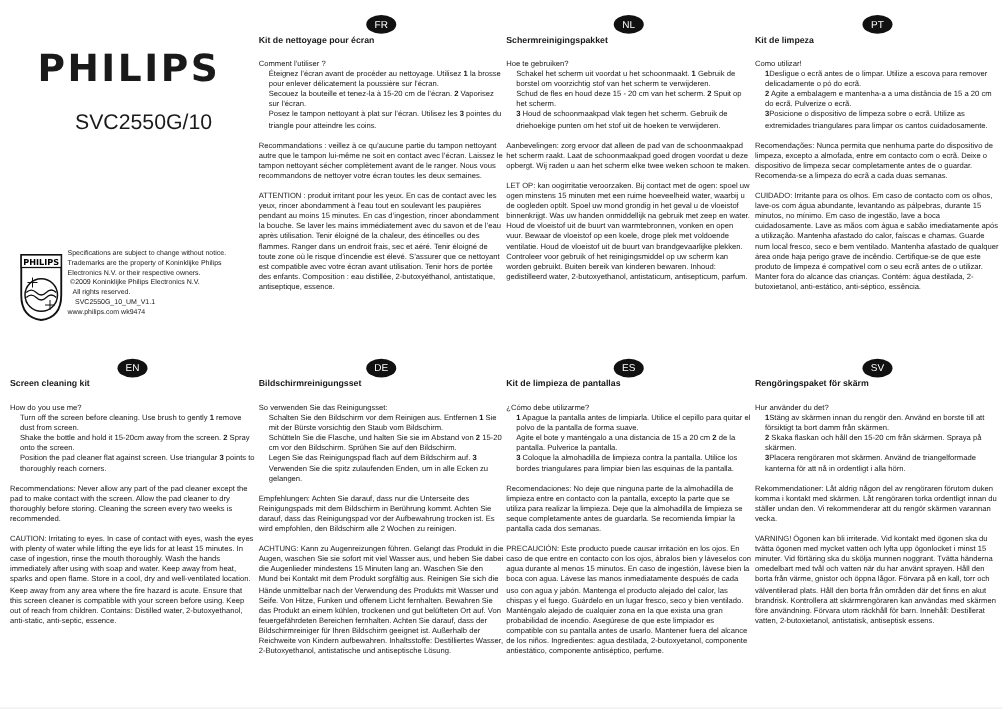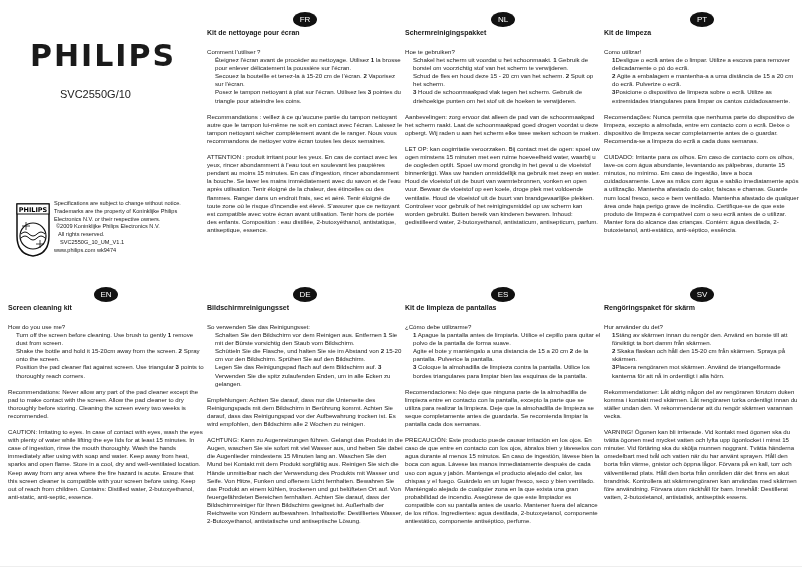--- a/index.html
+++ b/index.html
@@ -9,21 +9,21 @@
   .badge { position:absolute; left:50%; transform:translateX(-50%); top:0;
            width:24px; height:15px; border-radius:50%; background:#111;
            color:#fff; font-weight:normal; font-size:8px; line-height:15px; text-align:center; }
   .ptitle { position:absolute; top:17px; left:0; font-weight:bold; font-size:7px; }
   .body { position:absolute; top:36px; left:0; right:0; }
   .body p { margin:0 0 8px 0; }
   .step { display:block; padding-left:8px; position:relative; }
   .step .nr { font-weight:bold; }
   .logo { position:absolute; left:30px; top:38px; font-weight:bold; font-size:30px;
           letter-spacing:2px; font-family:"DejaVu Sans", sans-serif; }
-  .model { position:absolute; left:60px; top:88px; font-size:11px; }
+  .model { position:absolute; left:60px; top:88px; font-size:17px; }
   .shield { position:absolute; left:15px; top:202px; width:36px; height:56px; }
   .fine { position:absolute; left:54px; top:200px; font-size:5.6px; line-height:7.8px; width:150px; }
   .bottom-line { position:absolute; left:0; top:566px; width:802px; height:1px; background:#eee; }
 </style>
 </head>
 <body>
 
 <div>
   <div class="logo">PHILIPS</div>
   <div class="model">SVC2550G/10</div>

